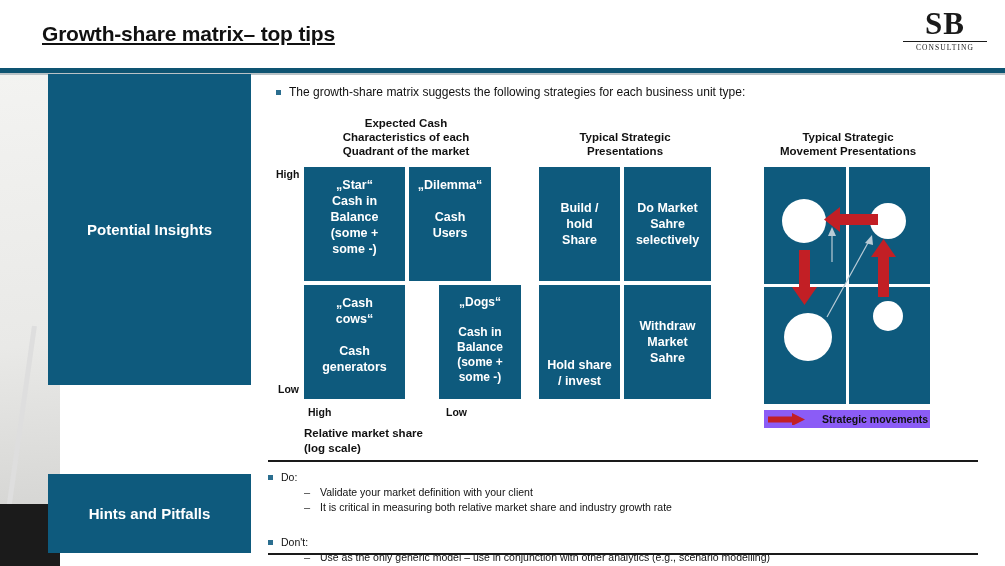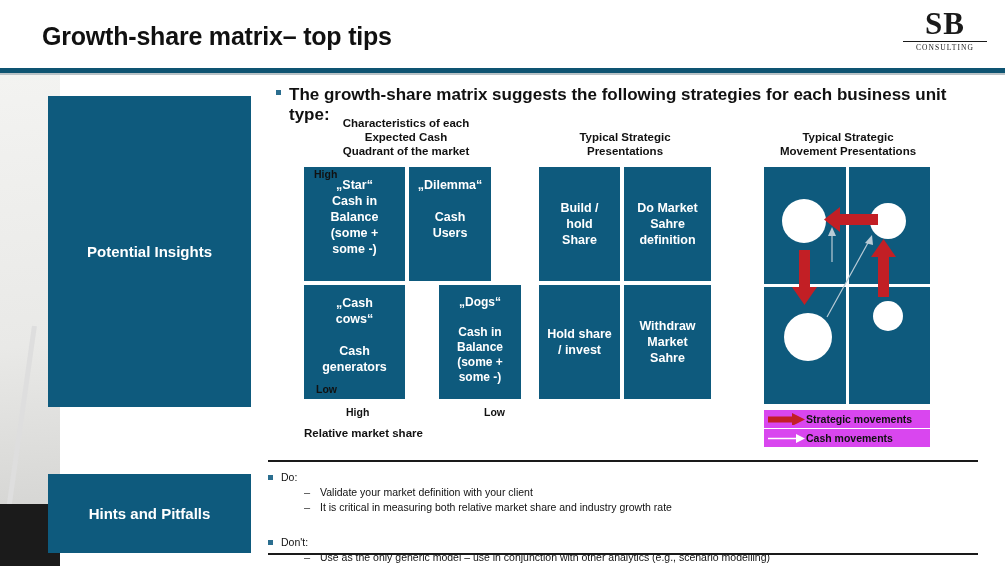--- a/index.html
+++ b/index.html
@@ -14,24 +14,25 @@
     overflow: hidden;
     font-family: "Liberation Sans", sans-serif;
     color: #000000;
   }
 
   
   .slide-title {
     position: absolute;
     left: 42px;
     top: 22px;
-    font-size: 25px;
+    font-size: 21px;
     font-weight: bold;
     letter-spacing: -0.2px;
     color: #111111;
+    text-decoration: underline;
   }
   .logo {
     position: absolute;
     right: 18px;
     top: 8px;
     width: 84px;
     text-align: center;
   }
   .logo .mark {
     font-family: "Liberation Serif", serif;
@@ -96,21 +97,21 @@
     position: absolute;
     background: #0e5a7d;
     color: #ffffff;
     display: flex;
     align-items: center;
     justify-content: center;
     font-size: 15px;
     font-weight: bold;
   }
   #panel-insights {
-    left: 48px; top: 96px;
+    left: 48px; top: 74px;
     width: 203px; height: 311px;
   }
   #panel-hints {
     left: 48px; top: 474px;
     width: 203px; height: 79px;
   }
 
   
   .content {
     position: absolute;
@@ -131,23 +132,22 @@
     flex: 0 0 5px;
   }
   .dash {
     width: 9px;
     flex: 0 0 9px;
     color: #333;
     font-size: 11px;
     line-height: 14px;
   }
   .intro-text {
-    font-size: 17px;
-    color: #111;
-    font-weight: bold;
+    font-size: 12px;
+    color: #111;
   }
 
   
   .col-head {
     position: absolute;
     text-align: center;
     font-size: 11.5px;
     line-height: 14px;
     font-weight: bold;
     color: #111;
@@ -169,21 +169,20 @@
     font-size: 12.5px;
     line-height: 16px;
   }
   .cell.small { font-size: 12px; line-height: 15px; }
 
   .axis-label {
     position: absolute;
     font-size: 10.5px;
     color: #111;
     font-weight: bold;
-    margin-left: 38px;
   }
   .axis-caption {
     position: absolute;
     font-size: 11.5px;
     line-height: 15px;
     color: #111;
     font-weight: bold;
   }
 
   
@@ -218,23 +217,23 @@
     top: 332px;
     width: 166px;
     font-size: 10.5px;
     font-weight: bold;
     color: #111;
   }
   .legend .row {
     display: flex;
     align-items: center;
     height: 18px;
-    background: #d946ef;
+    background: #8b5cf6;
     padding-left: 4px;
-    gap: 0;
+    gap: 16px;
   }
   .legend .row + .row { margin-top: 1px; }
 
   
   .footer-rule {
     position: absolute;
     left: 268px;
     top: 460px;
     width: 710px;
     height: 1.5px;
@@ -287,22 +286,22 @@
 </div>
 
 <div class="content">
 
   <div class="bullet-row" style="position:absolute; left:8px; top:7px; width:700px;">
     <div class="sq"></div>
     <div class="intro-text">The growth-share matrix suggests the following strategies for each business unit type:</div>
   </div>
 
   <div class="col-head" style="left:28px; top:38px; width:220px;">
+    <div>Expected Cash</div>
     <div>Characteristics of each</div>
-    <div>Expected Cash</div>
     <div>Quadrant of the market</div>
   </div>
   <div class="col-head" style="left:262px; top:52px; width:190px;">
     <div>Typical Strategic</div>
     <div>Presentations</div>
   </div>
   <div class="col-head" style="left:478px; top:52px; width:204px;">
     <div>Typical Strategic</div>
     <div>Movement Presentations</div>
   </div>
@@ -337,34 +336,35 @@
 some -)</span>
     </div>
   </div>
 
   <div class="axis-label" style="left:8px; top:90px;">High</div>
   <div class="axis-label" style="left:10px; top:305px;">Low</div>
   <div class="axis-label" style="left:40px; top:328px;">High</div>
   <div class="axis-label" style="left:178px; top:328px;">Low</div>
   <div class="axis-caption" style="left:36px; top:348px; width:208px;">
     <div>Relative market share</div>
+    <div>(log scale)</div>
   </div>
 
   <div class="matrix" style="left:271px; top:89px; width:172px; height:237px;">
     <div class="cell" style="left:0; top:0; width:81px; height:114px; display:flex; align-items:center; justify-content:center;">
       <span style="white-space:pre-line;">Build /
 hold
 Share</span>
     </div>
     <div class="cell" style="left:85px; top:0; width:87px; height:114px; display:flex; align-items:center; justify-content:center;">
       <span style="white-space:pre-line;">Do Market
 Sahre
-definition</span>
-    </div>
-    <div class="cell" style="left:0; top:118px; width:81px; height:114px; display:flex; align-items:center; justify-content:center;">
+selectively</span>
+    </div>
+    <div class="cell" style="left:0; top:118px; width:81px; height:114px; display:flex; align-items:flex-end; justify-content:center;">
       <span style="white-space:pre-line;">Hold share
 / invest</span>
     </div>
     <div class="cell" style="left:85px; top:118px; width:87px; height:114px; display:flex; align-items:center; justify-content:center;">
       <span style="white-space:pre-line;">Withdraw
 Market
 Sahre</span>
     </div>
   </div>
 
@@ -406,27 +406,20 @@
   </div>
 
   <div class="legend">
     <div class="row">
       <svg width="38" height="12">
         <rect x="0" y="3.5" width="24" height="6" fill="#c21f25"></rect>
         <polygon points="24,0 37,6.5 24,13" fill="#c21f25"></polygon>
       </svg>
       <span>Strategic movements</span>
     </div>
-    <div class="row">
-      <svg width="38" height="12">
-        <line x1="0" y1="6.5" x2="28" y2="6.5" stroke="#ffffff" stroke-width="1.5"></line>
-        <polygon points="28,2 37,6.5 28,11" fill="#ffffff"></polygon>
-      </svg>
-      <span>Cash movements</span>
-    </div>
   </div>
 
 </div>
 
 <div class="footer-rule"></div>
 <div class="footer">
 
   <div class="bullet-row lvl1">
     <div class="sq"></div>
     <div>Do:</div>

